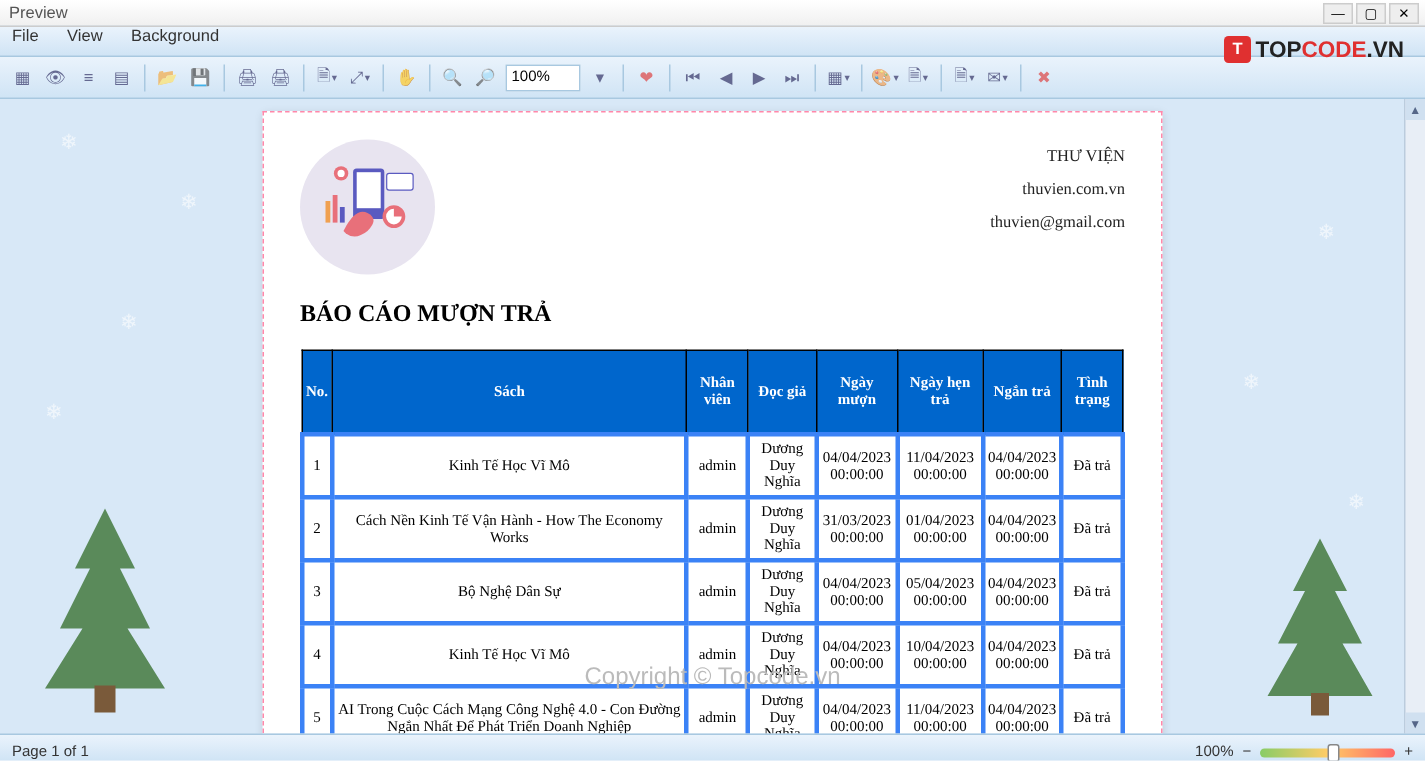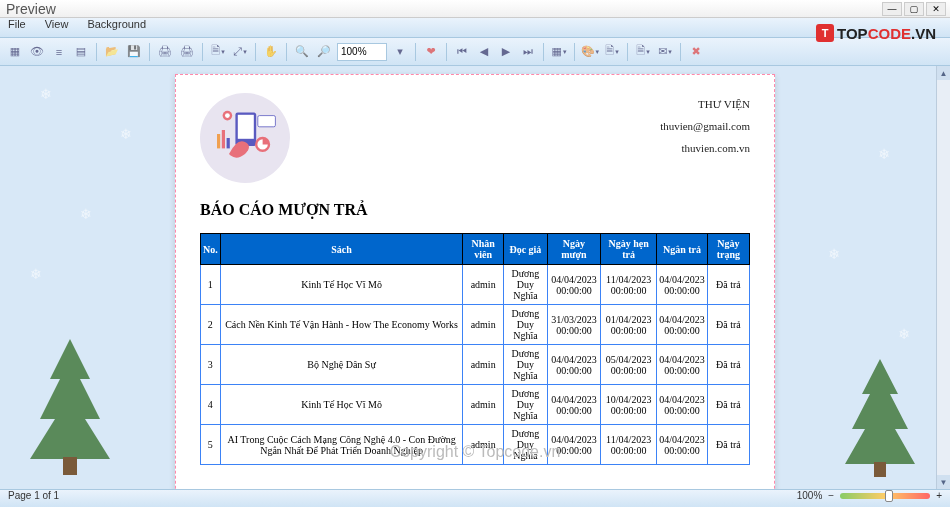--- a/index.html
+++ b/index.html
@@ -1,19 +1,19 @@
 <!DOCTYPE html>
 <html><head>
 <meta charset="utf-8">
 <style>
 * { box-sizing: border-box; margin: 0; padding: 0; }
 body { font-family: 'Segoe UI', Arial, sans-serif; font-size: 11px; background: #d8e8f7; width: 950px; height: 507px; overflow: hidden; position: relative; }
 
 .titlebar { background: linear-gradient(#fff, #f0f0f0); height: 18px; display: flex; align-items: center; padding: 0 6px; border-bottom: 1px solid #ccc; }
-.titlebar-text { color: #555; font-size: 14px; }
+.titlebar-text { color: #555; font-size: 11px; }
 .window-controls { position: absolute; right: 4px; top: 2px; display: flex; gap: 2px; }
 .win-btn { width: 20px; height: 14px; background: #eee; border: 1px solid #ccc; font-size: 9px; display: flex; align-items: center; justify-content: center; cursor: pointer; }
 
 .menubar { background: linear-gradient(#eaf3fc, #d0e4f5); height: 20px; display: flex; align-items: flex-start; padding: 0 8px; gap: 19px; border-bottom: 1px solid #a8c8e0; }
 .menu-item { color: #333; cursor: pointer; }
 
 .toolbar { background: linear-gradient(#eaf3fc, #d0e4f5); height: 28px; display: flex; align-items: center; padding: 0 6px; gap: 4px; border-bottom: 1px solid #a8c8e0; }
 .tb-btn { width: 18px; height: 18px; display: flex; align-items: center; justify-content: center; cursor: pointer; color: #336; opacity: 0.7; }
 .tb-sep { width: 1px; height: 18px; background: #a8c8e0; margin: 0 2px; }
 .zoom-box { width: 50px; height: 18px; border: 1px solid #a8c8e0; background: #fff; font-size: 10px; padding: 0 3px; display: flex; align-items: center; }
@@ -26,31 +26,31 @@
 .tree svg { display: block; }
 
 .page { position: absolute; left: 175px; top: 8px; width: 600px; height: 480px; background: #fff; border: 1px dashed #f8a; box-shadow: 0 2px 6px rgba(0,0,0,0.15); padding: 18px 24px; }
 .page-header { display: flex; justify-content: space-between; align-items: flex-start; }
 .logo-circle { width: 90px; height: 90px; border-radius: 50%; background: #e8e4f0; position: relative; overflow: hidden; display: flex; align-items: center; justify-content: center; }
 .logo-circle svg { width: 80px; height: 80px; }
 .org-info { text-align: right; font-size: 11px; line-height: 2; color: #222; font-family: 'Times New Roman', serif; }
 .report-title { text-align: left; font-weight: bold; font-size: 16px; margin: 18px 0 14px; font-family: 'Times New Roman', serif; }
 
 .report-table { width: 100%; border-collapse: collapse; font-family: 'Times New Roman', serif; font-size: 10px; }
-.report-table th { background: #0066cc; color: #fff; border: 1px solid #000; padding: 4px 2px; font-weight: bold; }
-.report-table td { border: 1px solid #3b82f6; padding: 3px 2px; text-align: center; vertical-align: middle; }
+.report-table th { background: #0066cc; color: #fff; border: 1px solid #000; padding: 16px 2px; font-weight: bold; }
+.report-table td { border: 3px solid #3b82f6; padding: 3px 2px; text-align: center; vertical-align: middle; }
 
 .watermark { position: absolute; left: 50%; transform: translateX(-50%); color: #bbb; font-size: 16px; font-family: Arial; pointer-events: none; }
 .wm1 { bottom: 28px; }
 
 .topcode-logo { position: absolute; right: 14px; top: 24px; font-weight: bold; font-size: 15px; color: #222; display: flex; align-items: center; }
 .topcode-logo .red { color: #e03030; }
 .topcode-logo .shield { width: 18px; height: 18px; background: #e03030; color:#fff; display:inline-flex; align-items:center; justify-content:center; border-radius:3px; margin-right:3px; font-size:11px; }
 
-.statusbar { position: absolute; bottom: 0; left: 0; right: 0; height: 18px; background: linear-gradient(#eaf3fc, #d0e4f5); border-top: 1px solid #a8c8e0; display: flex; align-items: flex-start; padding: 0 8px; justify-content: space-between; font-size: 10px; color: #333; }
+.statusbar { position: absolute; bottom: 0; left: 0; right: 0; height: 18px; background: linear-gradient(#eaf3fc, #d0e4f5); border-top: 1px solid #a8c8e0; display: flex; align-items: flex-end; padding: 0 8px; justify-content: space-between; font-size: 10px; color: #333; }
 .status-right { display: flex; align-items: center; gap: 6px; }
 .zoom-slider { width: 90px; height: 6px; background: linear-gradient(to right, #8c6, #fc6, #f66); border-radius: 3px; position: relative; }
 .zoom-thumb { position: absolute; left: 50%; top: -3px; width: 8px; height: 12px; background: #fff; border: 1px solid #888; border-radius: 2px; }
 
 .scrollbar-v { position: absolute; right: 0; top: 66px; bottom: 18px; width: 14px; background: #e8eef6; border-left: 1px solid #bcd; }
 .scroll-btn { height: 14px; background: #d0e0f0; display:flex; align-items:center; justify-content:center; font-size:8px; color:#568; }
 </style>
 </head>
 <body>
 
@@ -151,38 +151,38 @@
           <rect x="27" y="50" width="4" height="13" fill="#5a5ac0"></rect>
           <circle cx="72" cy="58" r="8" fill="#fff" stroke="#e8707a" stroke-width="3"></circle>
           <path d="M72 50 A8 8 0 0 1 80 58 L72 58 Z" fill="#e8707a"></path>
           <rect x="66" y="22" width="22" height="14" rx="2" fill="#fff" stroke="#5a5ac0"></rect>
           <circle cx="28" cy="22" r="6" fill="#e8707a"></circle>
           <circle cx="28" cy="22" r="3" fill="#fff"></circle>
         </svg>
       </div>
       <div class="org-info">
         <div>THƯ VIỆN</div>
+        <div>thuvien.com.vn</div>
         <div>thuvien@gmail.com</div>
-        <div>thuvien.com.vn</div>
       </div>
     </div>
 
     <div class="report-title">BÁO CÁO MƯỢN TRẢ</div>
 
     <table class="report-table">
       <thead>
         <tr>
           <th>No.</th>
           <th>Sách</th>
           <th>Nhân viên</th>
           <th>Đọc giả</th>
           <th>Ngày mượn</th>
           <th>Ngày hẹn trả</th>
           <th>Ngắn trả</th>
-          <th>Ngày trạng</th>
+          <th>Tình trạng</th>
         </tr>
       </thead>
       <tbody id="table-body">
           <tr>
             <td>1</td>
             <td>Kinh Tế Học Vĩ Mô</td>
             <td>admin</td>
             <td>Dương Duy<br>Nghĩa</td>
             <td>04/04/2023<br>00:00:00</td>
             <td>11/04/2023<br>00:00:00</td>

